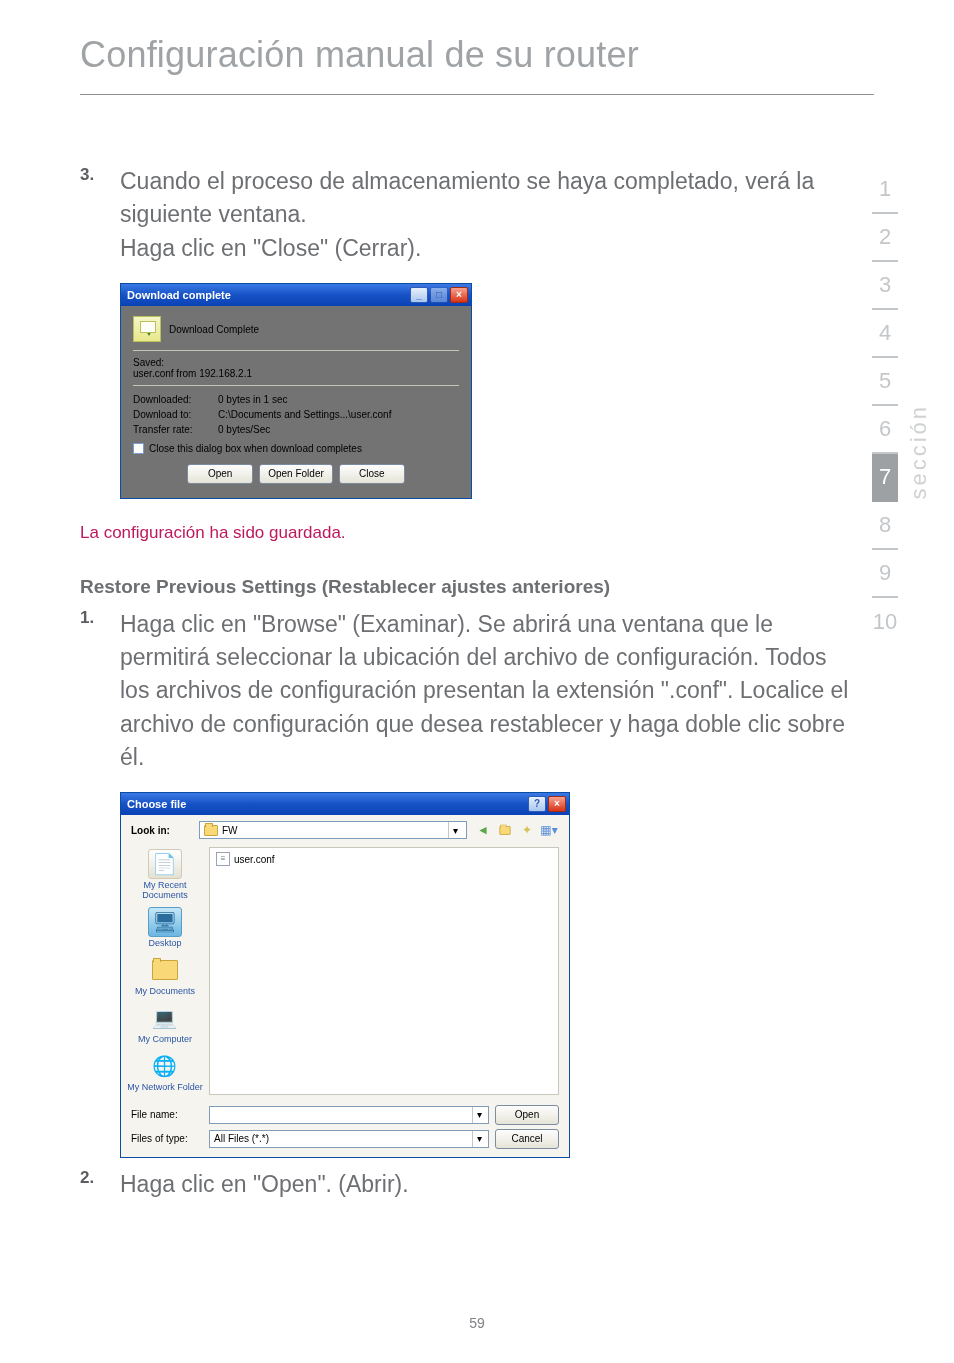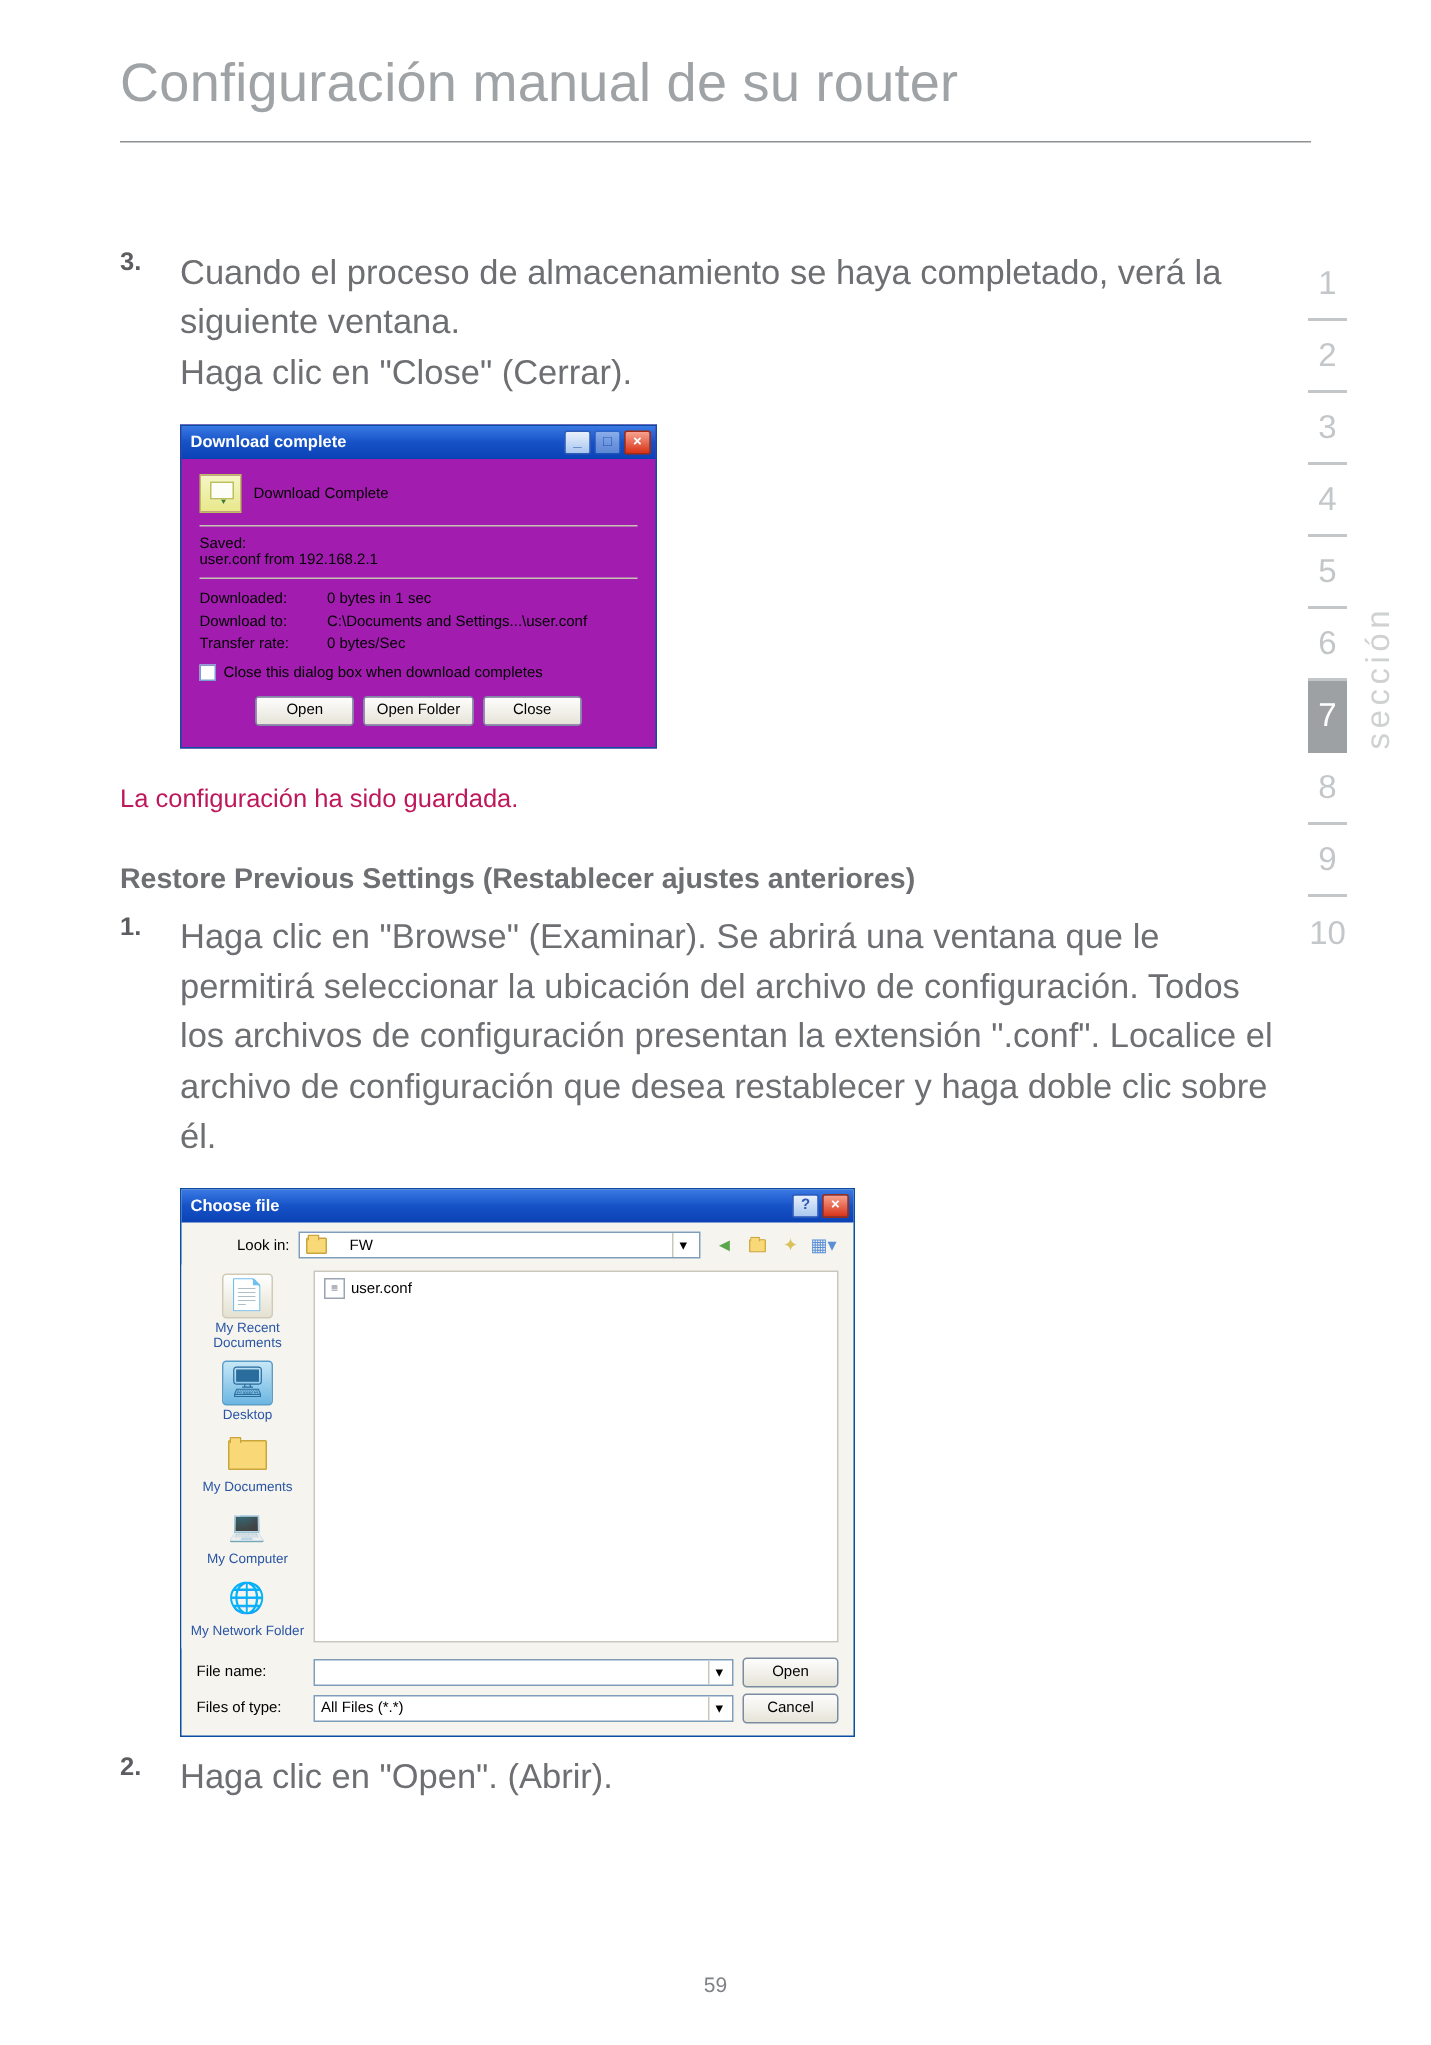--- a/index.html
+++ b/index.html
@@ -51,23 +51,23 @@
     margin: 22px 0 28px 0;
   }
   .sub-heading {
     font-size: 19px;
     font-weight: bold;
     color: #6d6f72;
     margin: 30px 0 10px 0;
   }
   
   .dlg-download {
-    width: 318px;
+    width: 352px;
     border: 1px solid #0a4da2;
-    background: #a21caf;
+    background: #737373;
     font-family: Tahoma, Arial, sans-serif;
     font-size: 10px;
     margin: 10px 0 14px 40px;
   }
   .dlg-titlebar {
     height: 22px;
     background: linear-gradient(to bottom,#3a79e4 0%,#1652c6 50%,#0a42b5 100%);
     color: #fff;
     display: flex;
     align-items: center;
@@ -127,25 +127,25 @@
     background:#f5f4ee;
     font-family: Tahoma, Arial, sans-serif;
     font-size:10px;
     margin: 8px 0 10px 40px;
   }
   .choose-bar{
     display:flex;align-items:center;gap:6px;
     padding:6px 10px 4px 10px;
     font-size:10px;color:#000;
   }
-  .choose-bar .lbl{ width:62px; text-align:right;}
+  .choose-bar .lbl{ width:62px; font-weight:bold;}
   .lookin-box{
     flex:1; height:18px;
     background:#fff;border:1px solid #7f9db9;
-    display:flex;align-items:center;gap:15px;padding:0 4px;
+    display:flex;align-items:center;gap:4px;padding:0 4px;
   }
   .folder-icon{width:14px;height:11px;background:#f8d877;border:1px solid #caa53c;border-radius:1px;position:relative;}
   .folder-icon::before{content:"";position:absolute;top:-3px;left:0;width:6px;height:3px;background:#f8d877;border:1px solid #caa53c;border-bottom:none;border-radius:1px 1px 0 0;}
   .dd-arrow{width:14px;height:16px;border-left:1px solid #c9c7bb;display:flex;align-items:center;justify-content:center;color:#000;}
   .toolbar-icons{display:flex;gap:2px;}
   .tbicon{width:20px;height:18px;border:1px solid transparent;border-radius:2px;display:flex;align-items:center;justify-content:center;font-size:12px;}
   .tbicon.back{color:#5aa64b;}
   .tbicon.up .folder-icon{transform:scale(.8);}
   .tbicon.new{color:#d7c35a;}
   .tbicon.view{color:#5a8fd7;}

